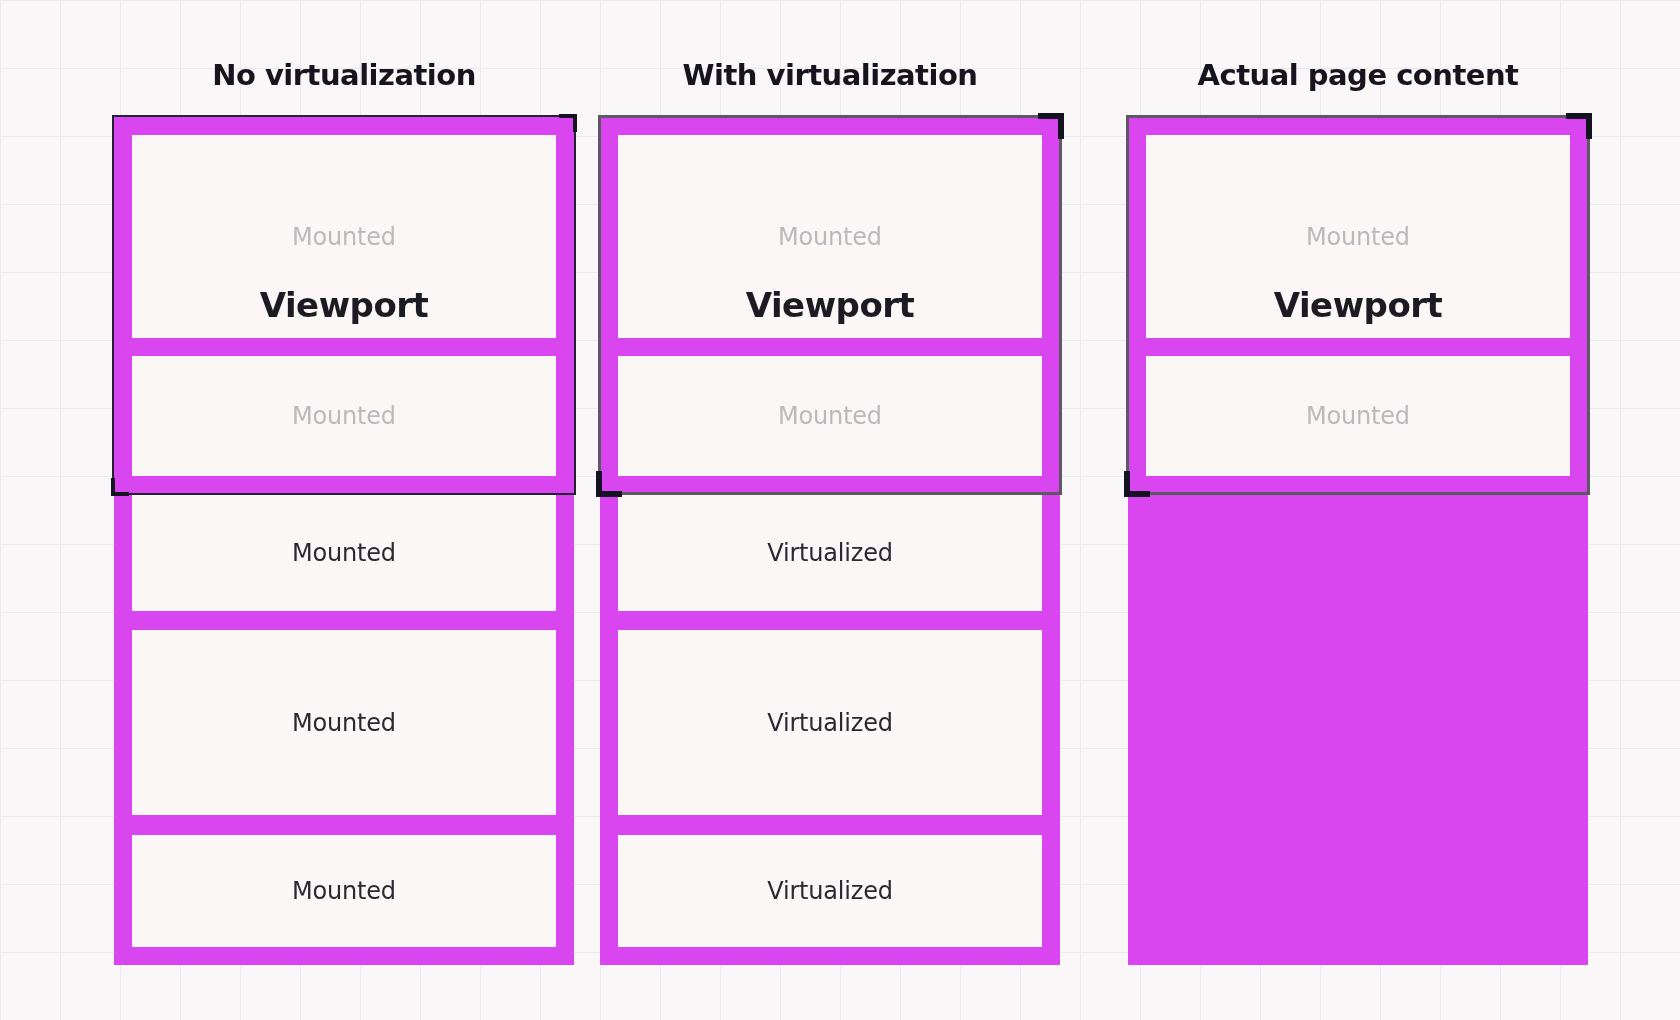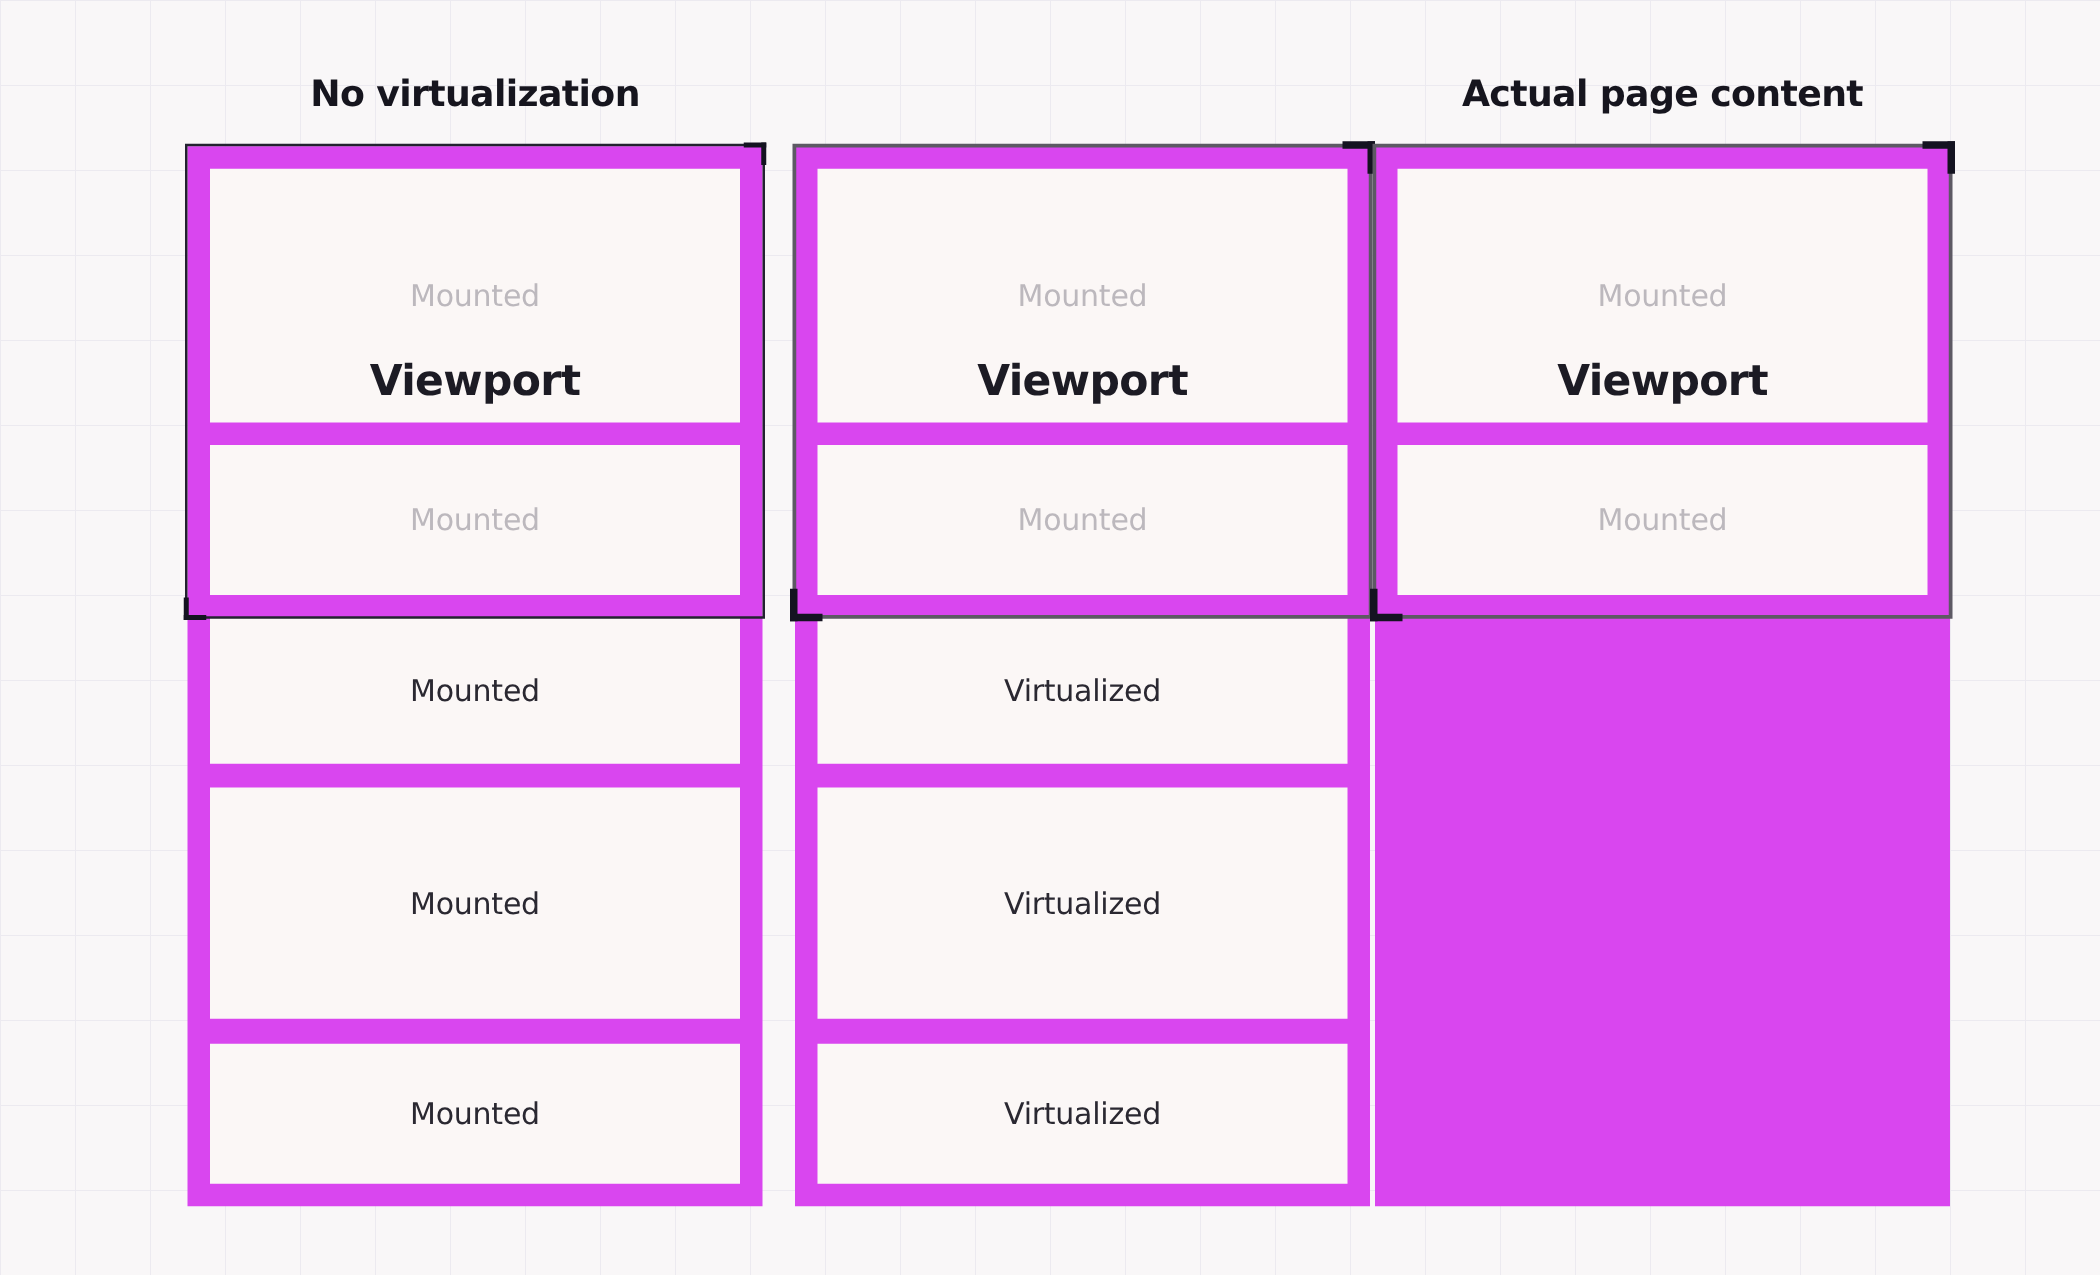--- a/index.html
+++ b/index.html
@@ -20,25 +20,24 @@
       linear-gradient(to bottom, #eceaf0 1px, transparent 1px);
     background-size: 60px 68px;
   }
 
   
   .column {
     position: absolute;
     top: 0;
     width: 460px;
     height: 1020px;
-    margin-left: 36px;
   }
   .column.c1 { left: 114px; }
   .column.c2 { left: 600px; }
-  .column.c3 { left: 1064px; }
+  .column.c3 { left: 1128px; }
 
   .col-title {
     position: absolute;
     top: 52px;
     left: 0;
     width: 100%;
     text-align: center;
     font-size: 29px;
     font-weight: 700;
     letter-spacing: -0.5px;
@@ -136,20 +135,21 @@
     <div class="item i5">Mounted</div>
     <div class="viewport-frame">
       <span class="corner tr"></span>
       <span class="corner bl"></span>
     </div>
     <div class="viewport-label">Viewport</div>
   </div>
 </section>
 
 <section class="column c2">
+  <h2 class="col-title">With virtualization</h2>
   <div class="page">
     <div class="item muted i1">Mounted</div>
     <div class="item muted i2">Mounted</div>
     <div class="item i3">Virtualized</div>
     <div class="item i4">Virtualized</div>
     <div class="item i5">Virtualized</div>
     <div class="viewport-frame">
       <span class="corner tr"></span>
       <span class="corner bl"></span>
     </div>

